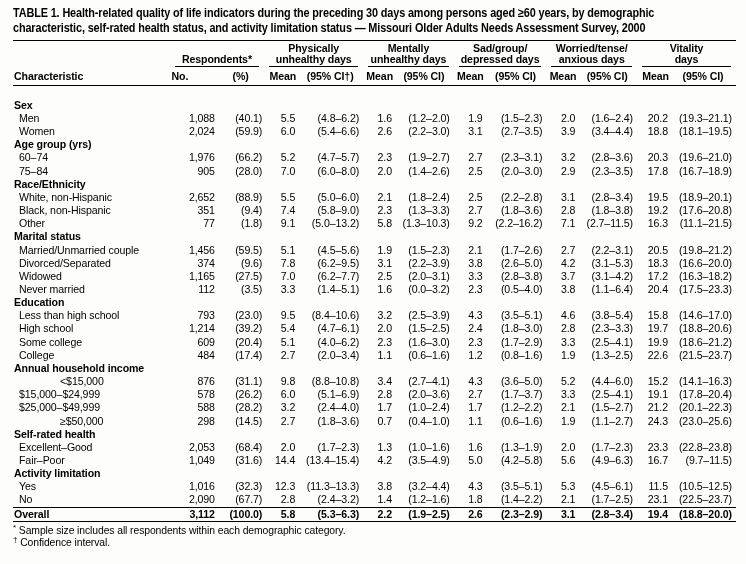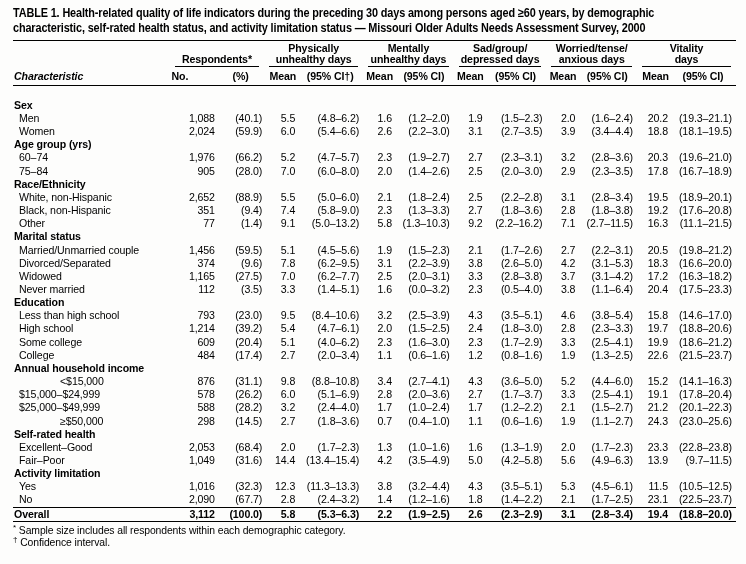--- a/index.html
+++ b/index.html
@@ -53,21 +53,21 @@
     line-height: 11.6px;
     letter-spacing: -0.1px;
   }
   tr.sub th {
     border-bottom: 1.5px solid #000;
     padding-top: 3px;
     padding-bottom: 3px;
     line-height: 12px;
     letter-spacing: -0.1px;
   }
-  th.lblh { text-align: left; padding-left: 1px; font-style: italic; }
+  th.lblh { text-align: left; padding-left: 1px; }
   th.numh { text-align: left; padding-right: 6px; }
   th.pcth { text-align: center; }
   th.meanh { text-align: right; padding-right: 1px; }
   th.cih { text-align: center; }
 
   tbody td { line-height: 13.15px; letter-spacing: -0.1px; }
   tbody tr.first-row td { padding-top: 13px; }
   td.num, td.pct, td.mean, td.ci { text-align: right; }
   td.ci { padding-right: 4px; }
   td.sec { font-weight: bold; padding-left: 1px; }
@@ -264,21 +264,21 @@
           <td class="mean">2.7</td>
           <td class="ci">(1.8–3.6)</td>
           <td class="mean">2.8</td>
           <td class="ci">(1.8–3.8)</td>
           <td class="mean">19.2</td>
           <td class="ci">(17.6–20.8)</td>
         </tr>
         <tr>
           <td class="lbl i1">Other</td>
           <td class="num">77</td>
-          <td class="pct">(1.4)</td>
+          <td class="pct">(1.8)</td>
           <td class="mean">9.1</td>
           <td class="ci">(5.0–13.2)</td>
           <td class="mean">5.8</td>
           <td class="ci">(1.3–10.3)</td>
           <td class="mean">9.2</td>
           <td class="ci">(2.2–16.2)</td>
           <td class="mean">7.1</td>
           <td class="ci">(2.7–11.5)</td>
           <td class="mean">16.3</td>
           <td class="ci">(11.1–21.5)</td>
@@ -495,21 +495,21 @@
           <td class="num">1,049</td>
           <td class="pct">(31.6)</td>
           <td class="mean">14.4</td>
           <td class="ci">(13.4–15.4)</td>
           <td class="mean">4.2</td>
           <td class="ci">(3.5–4.9)</td>
           <td class="mean">5.0</td>
           <td class="ci">(4.2–5.8)</td>
           <td class="mean">5.6</td>
           <td class="ci">(4.9–6.3)</td>
-          <td class="mean">13.9</td>
+          <td class="mean">16.7</td>
           <td class="ci">(9.7–11.5)</td>
         </tr>
         <tr>
           <td colspan="13" class="sec">Activity limitation</td>
         </tr>
         <tr>
           <td class="lbl i1">Yes</td>
           <td class="num">1,016</td>
           <td class="pct">(32.3)</td>
           <td class="mean">12.3</td>

